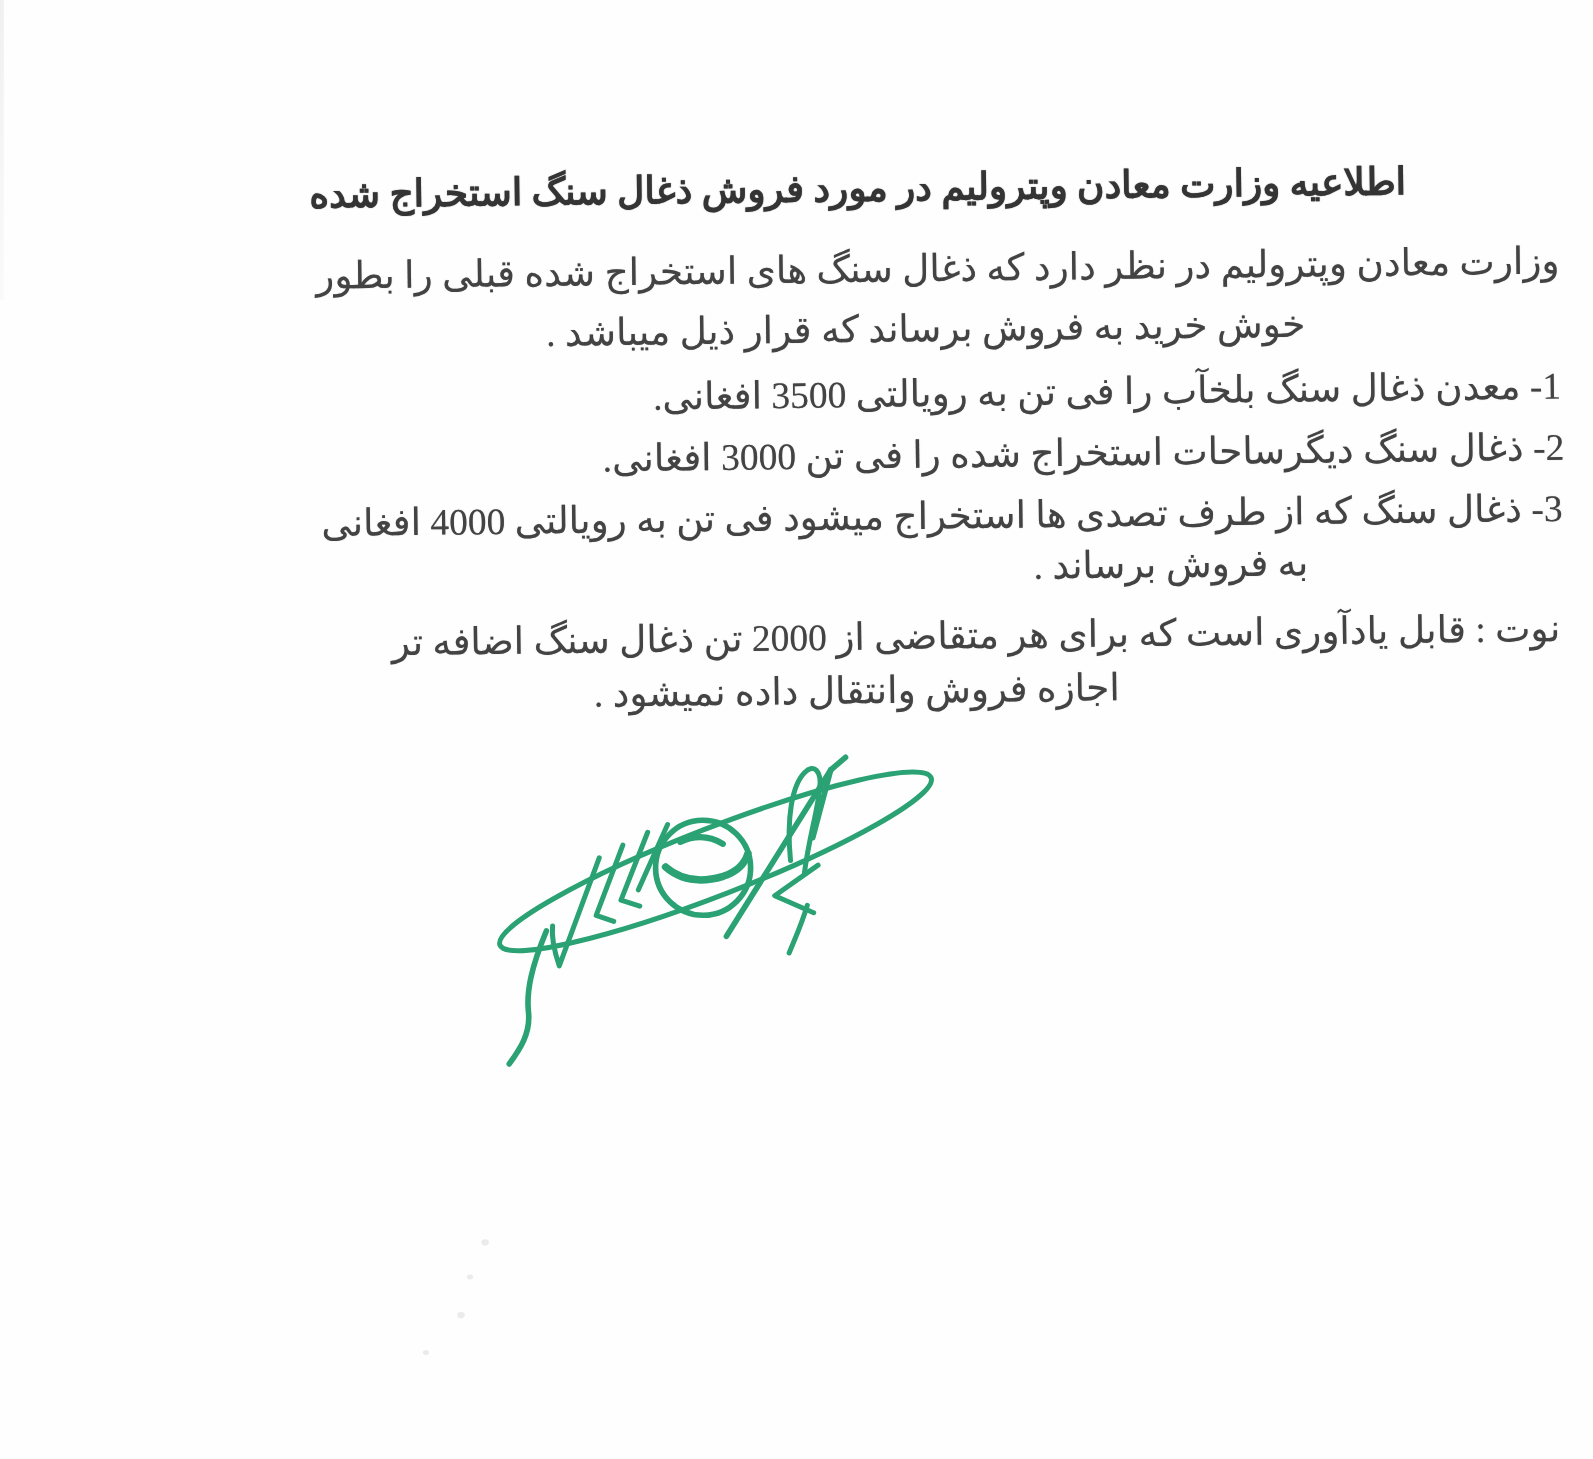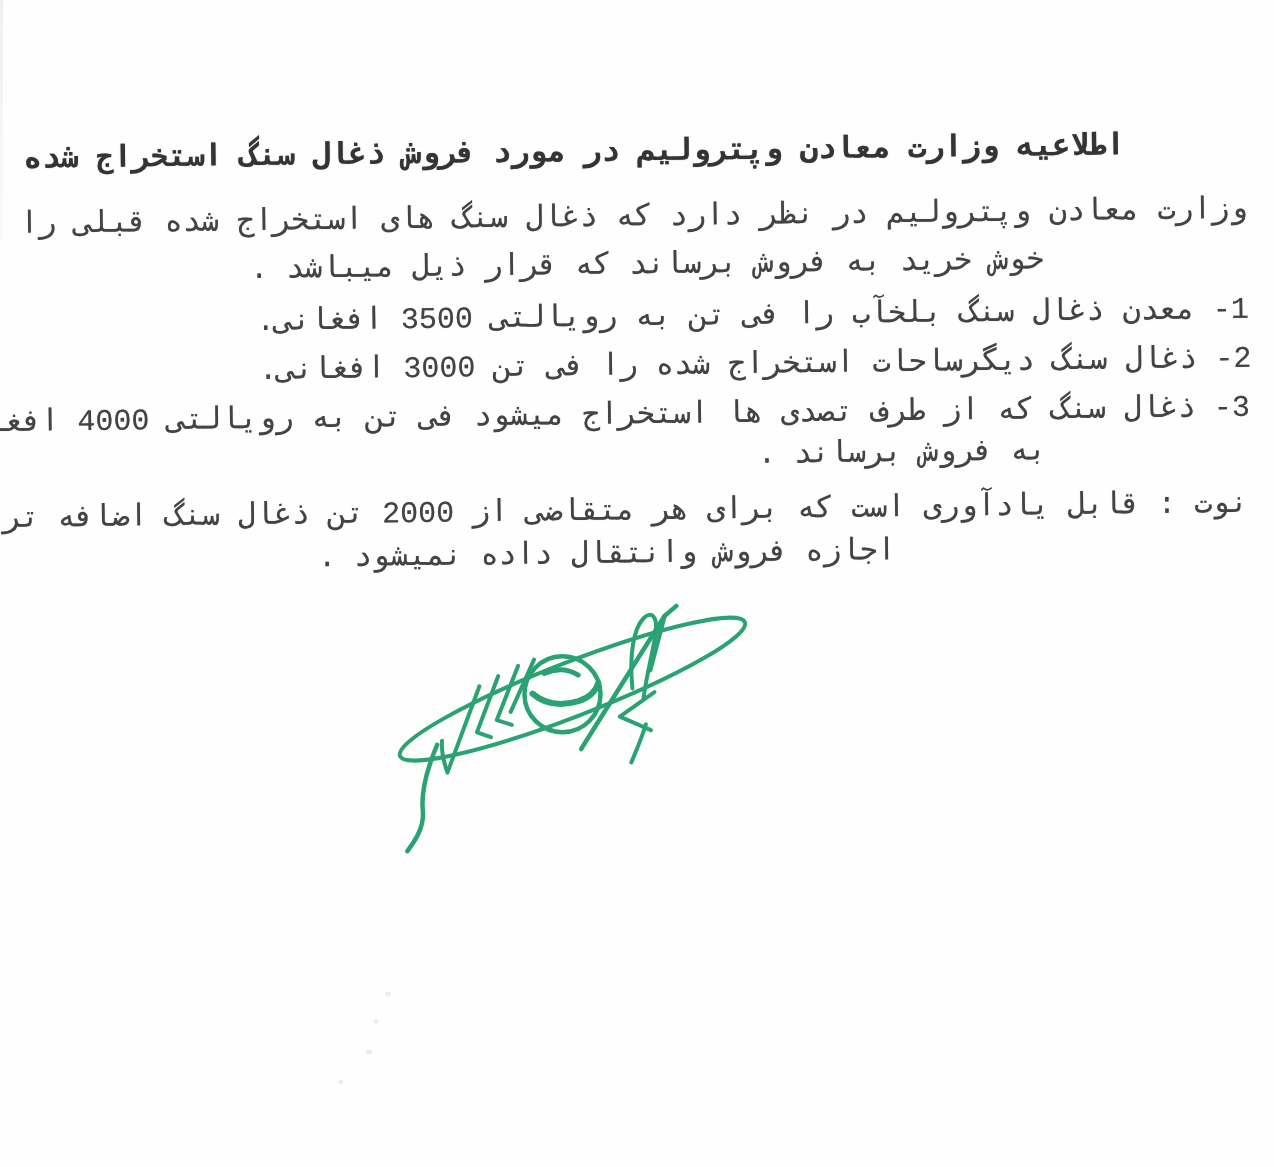--- a/index.html
+++ b/index.html
@@ -6,21 +6,21 @@
     margin: 0;
     padding: 0;
     background: #ffffff;
   }
   .sheet {
     position: relative;
     width: 1274px;
     height: 1167px;
     background: #fefefe;
     overflow: hidden;
-    font-family: Liberation Mono, monospace;
+    font-family: Liberation Serif, serif;
   }
   .content {
     position: absolute;
     inset: 0;
     transform: rotate(-0.7deg);
     transform-origin: 52% 35%;
     direction: rtl;
   }
   .txt {
     position: absolute;

